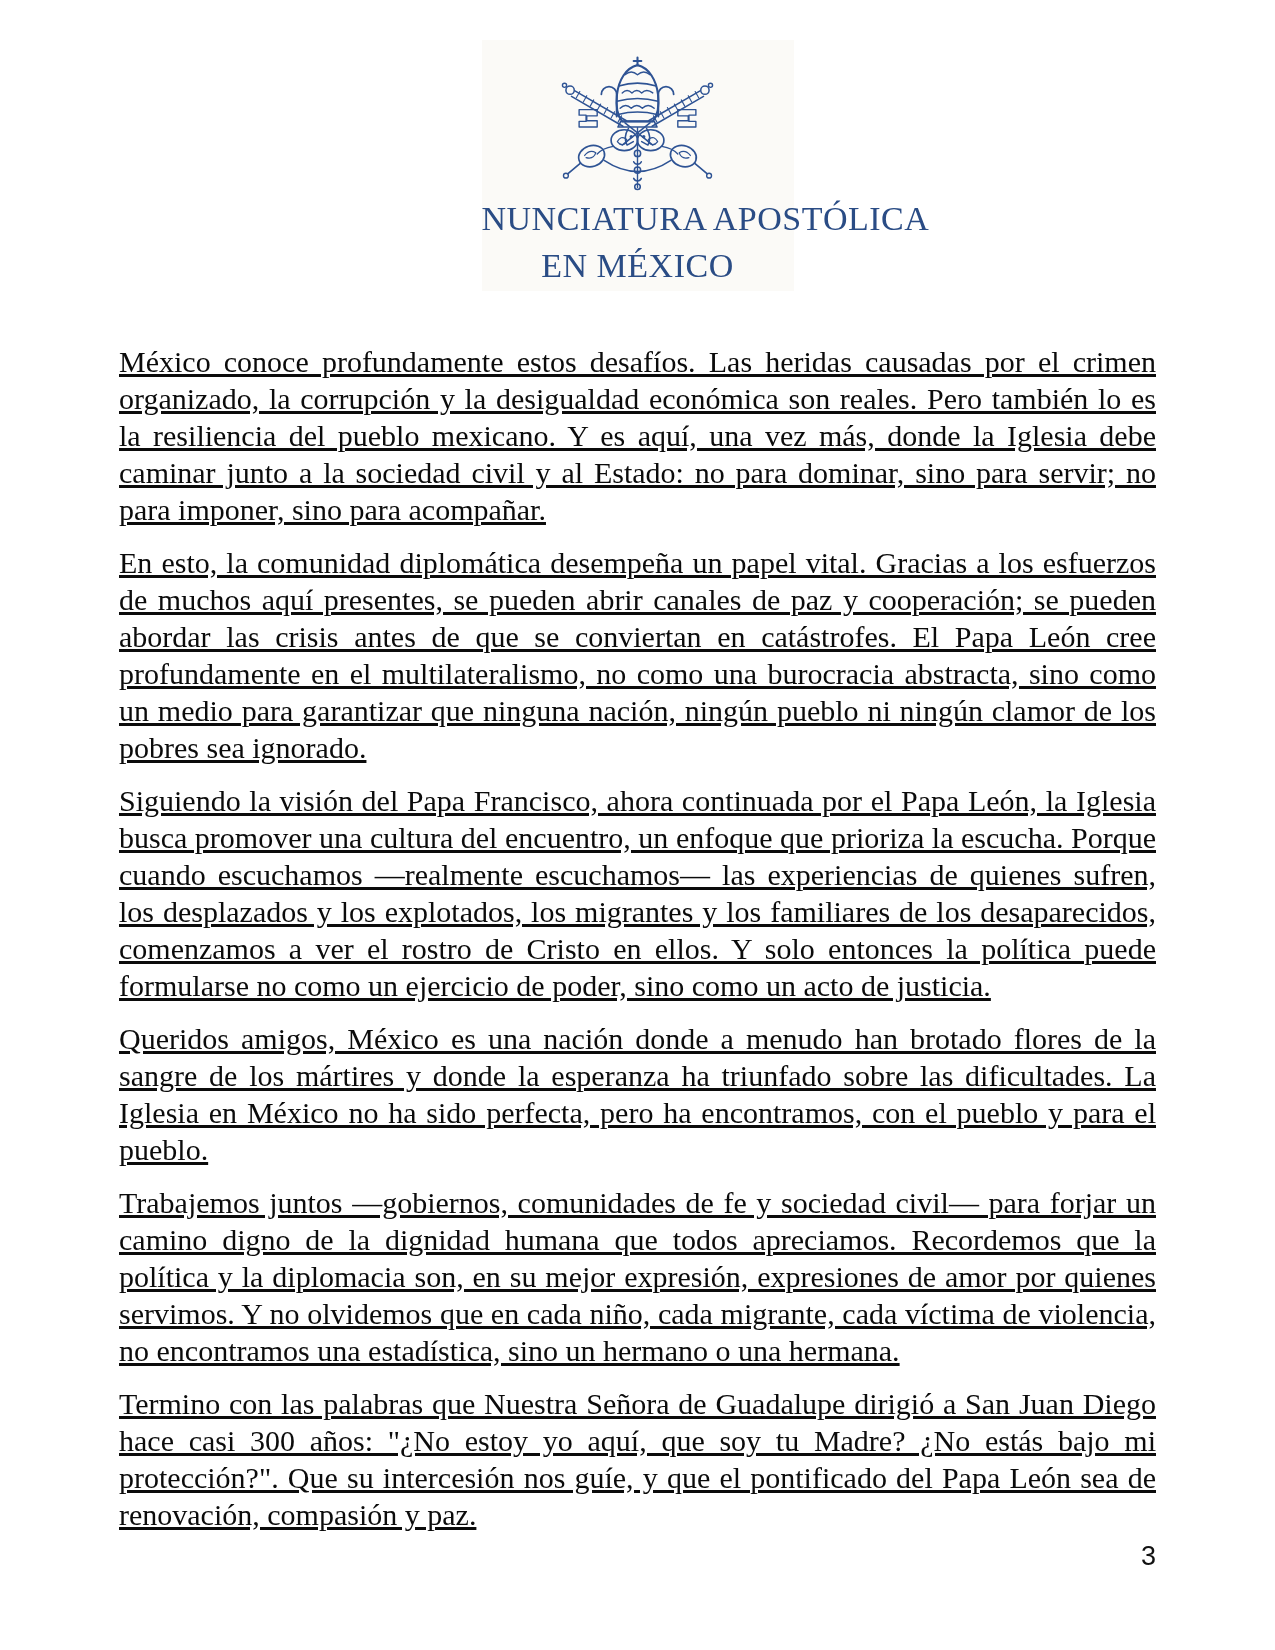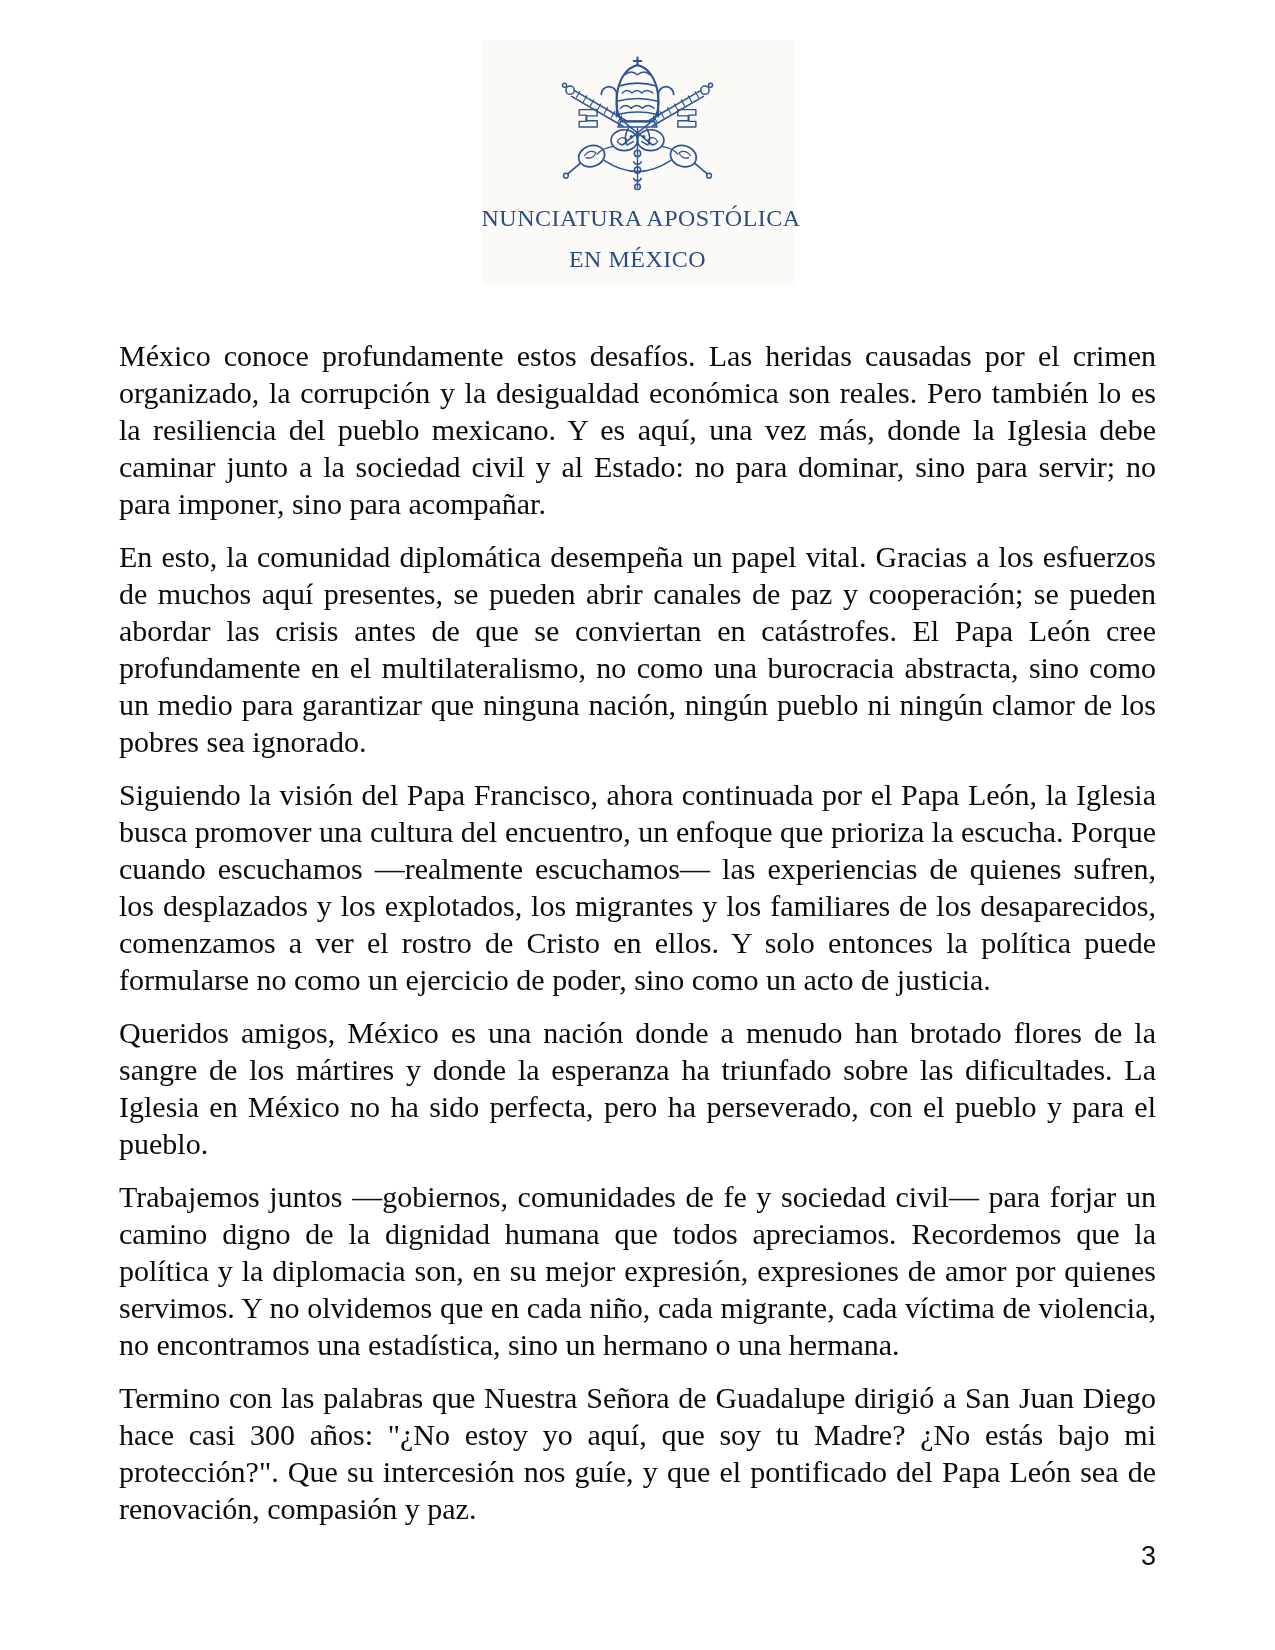--- a/index.html
+++ b/index.html
@@ -17,34 +17,35 @@
     display:inline-block;
     width:312px;
     padding:14px 0 10px 0;
     background:#fbfaf7;
     text-align:center;
   }
   .emblem{display:block;margin:0 auto;}
   .org-name{
     font-family:"Liberation Serif","DejaVu Serif",serif;
     color:#2a4c85;
-    font-size:24px;
+    font-size:34px;
     line-height:31px;
     letter-spacing:0.5px;
     margin-top:10px;
     white-space:nowrap;
   }
-  .org-name.line2{margin-top:10px;}
+  .org-name.line2{margin-top:16px;}
   .content{
     width:1037px;
     margin:0 auto;
     margin-top:52px;
     font-size:30px;
     line-height:37px;
     text-align:justify;
+    text-decoration:underline;
   }
   .content p{margin:0 0 16px 0;}
   .page-number{
     position:absolute;
     top:1541px;
     right:119px;
     font-family:"Liberation Sans","DejaVu Sans",sans-serif;
     font-size:27px;
     color:#111111;
   }
@@ -124,20 +125,20 @@
 
       <div class="org-name line1">NUNCIATURA APOSTÓLICA</div>
       <div class="org-name line2">EN MÉXICO</div>
     </div>
   </div>
 
   <div class="content">
     <p>México conoce profundamente estos desafíos. Las heridas causadas por el crimen organizado, la corrupción y la desigualdad económica son reales. Pero también lo es la resiliencia del pueblo mexicano. Y es aquí, una vez más, donde la Iglesia debe caminar junto a la sociedad civil y al Estado: no para dominar, sino para servir; no para imponer, sino para acompañar.</p>
     <p>En esto, la comunidad diplomática desempeña un papel vital. Gracias a los esfuerzos de muchos aquí presentes, se pueden abrir canales de paz y cooperación; se pueden abordar las crisis antes de que se conviertan en catástrofes. El Papa León cree profundamente en el multilateralismo, no como una burocracia abstracta, sino como un medio para garantizar que ninguna nación, ningún pueblo ni ningún clamor de los pobres sea ignorado.</p>
     <p>Siguiendo la visión del Papa Francisco, ahora continuada por el Papa León, la Iglesia busca promover una cultura del encuentro, un enfoque que prioriza la escucha. Porque cuando escuchamos —realmente escuchamos— las experiencias de quienes sufren, los desplazados y los explotados, los migrantes y los familiares de los desaparecidos, comenzamos a ver el rostro de Cristo en ellos. Y solo entonces la política puede formularse no como un ejercicio de poder, sino como un acto de justicia.</p>
-    <p>Queridos amigos, México es una nación donde a menudo han brotado flores de la sangre de los mártires y donde la esperanza ha triunfado sobre las dificultades. La Iglesia en México no ha sido perfecta, pero ha perseverado, con el pueblo y para el pueblo.</p>
+    <p>Queridos amigos, México es una nación donde a menudo han brotado flores de la sangre de los mártires y donde la esperanza ha triunfado sobre las dificultades. La Iglesia en México no ha sido perfecta, pero ha encontramos, con el pueblo y para el pueblo.</p>
     <p>Trabajemos juntos —gobiernos, comunidades de fe y sociedad civil— para forjar un camino digno de la dignidad humana que todos apreciamos. Recordemos que la política y la diplomacia son, en su mejor expresión, expresiones de amor por quienes servimos. Y no olvidemos que en cada niño, cada migrante, cada víctima de violencia, no encontramos una estadística, sino un hermano o una hermana.</p>
     <p>Termino con las palabras que Nuestra Señora de Guadalupe dirigió a San Juan Diego hace casi 300 años: "¿No estoy yo aquí, que soy tu Madre? ¿No estás bajo mi protección?". Que su intercesión nos guíe, y que el pontificado del Papa León sea de renovación, compasión y paz.</p>
   </div>
 
   <div class="page-number">3</div>
 
 </div>
 
 </body></html>

